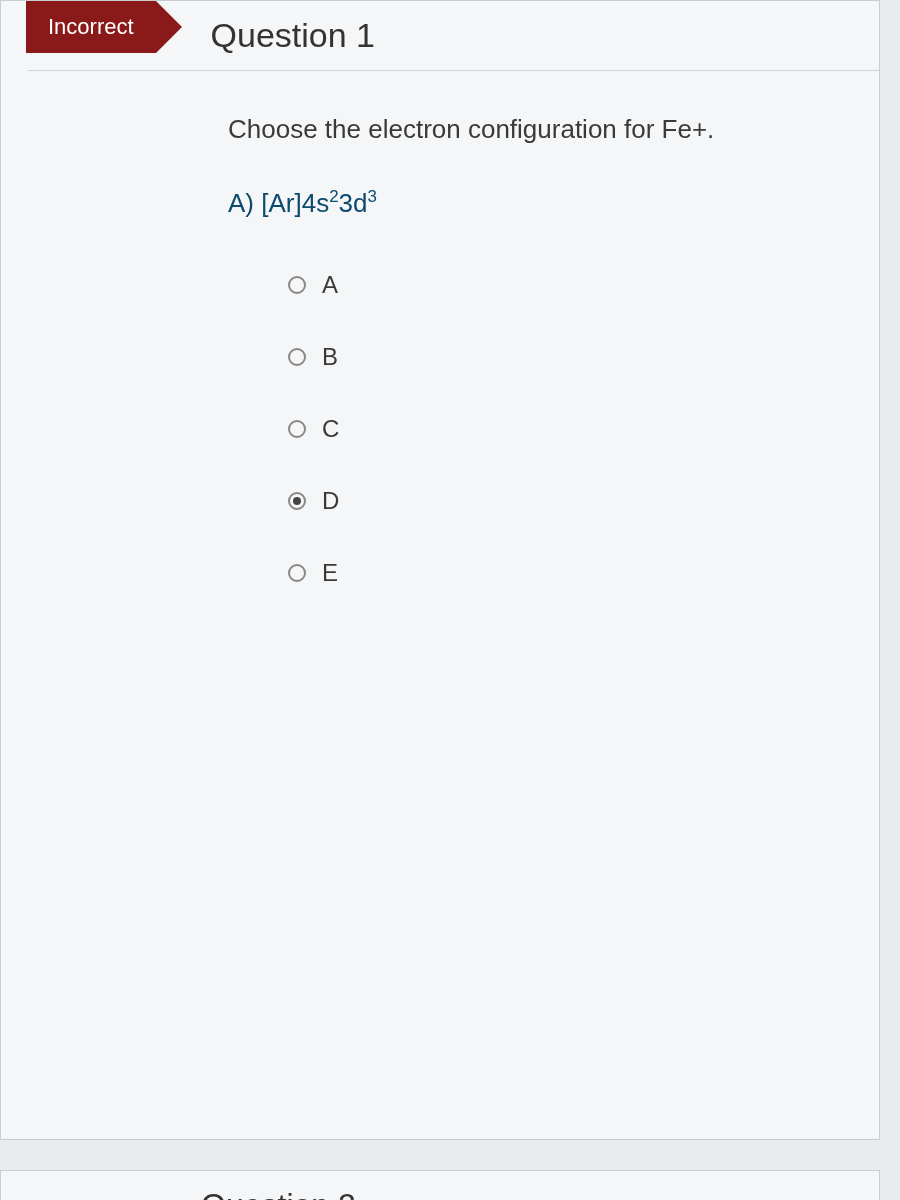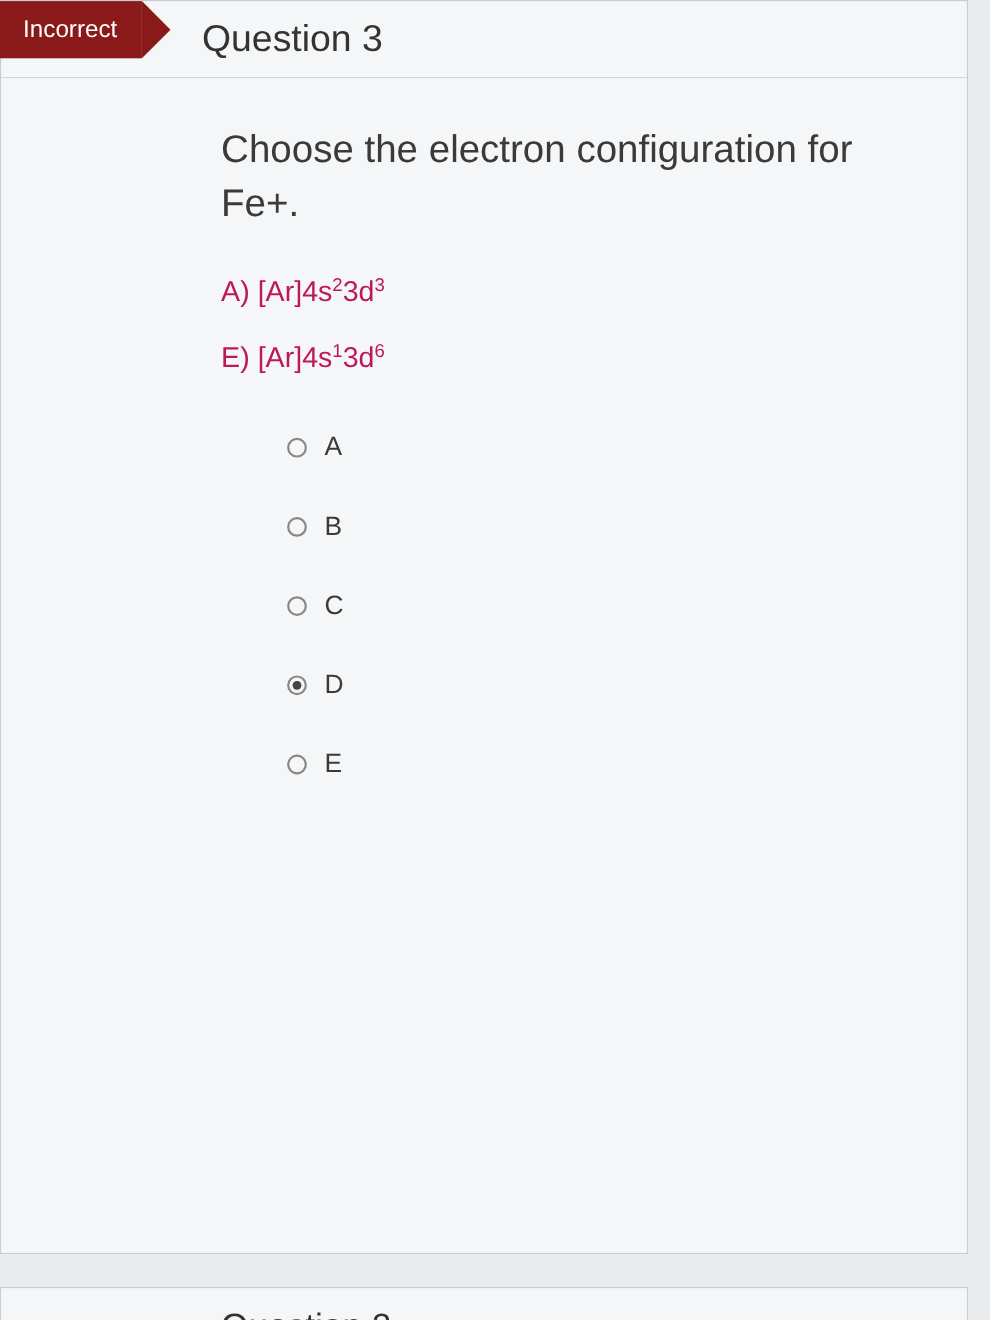--- a/index.html
+++ b/index.html
@@ -16,20 +16,21 @@
     width: 100%;
     height: 100%;
     padding: 0 20px 0 0;
   }
   .question-card {
     background: #f4f6f7;
     border: 1px solid #c9cdd0;
     margin-top: 0;
     min-height: 1140px;
     position: relative;
+    padding-left: 27px;
   }
   .q-header {
     display: flex;
     align-items: center;
     height: 70px;
     border-bottom: 1px solid #d0d4d7;
     position: relative;
   }
   .badge {
     background: #8a1a1a;
@@ -56,28 +57,28 @@
   .q-title {
     font-size: 34px;
     color: #333;
     margin-left: 55px;
     font-weight: 400;
   }
   .q-body {
     padding: 40px 40px 30px 200px;
   }
   .prompt {
-    font-size: 35px;
+    font-size: 26px;
     color: #3a3a3a;
     margin-bottom: 40px;
     line-height: 1.4;
   }
   .opt-line {
     font-size: 26px;
-    color: #be185d;
+    color: #0c4a6e;
     margin-bottom: 26px;
     line-height: 1.3;
   }
   sup { font-size: 0.65em; vertical-align: super; line-height: 0; }
   .answer-list {
     margin-top: 50px;
     padding-left: 60px;
   }
   .answer-row {
     display: flex;
@@ -119,28 +120,27 @@
 </style>
 </head>
 <body>
 
 <div class="page">
   <div class="question-card">
     <div class="q-header">
       <div class="badge">
         <span>Incorrect</span>
       </div>
-      <div class="q-title">Question 3</div>
+      <div class="q-title">Question 1</div>
     </div>
     <div class="q-body">
       <div class="prompt">Choose the electron configuration for Fe+.</div>
 
       <div id="option-lines">
           <div class="opt-line"><span>A) </span><span>[Ar]4s<sup>2</sup>3d<sup>3</sup></span></div>
-          <div class="opt-line"><span>E) </span><span>[Ar]4s<sup>1</sup>3d<sup>6</sup></span></div>
         </div>
 
       <div class="answer-list" id="answer-list">
           <div class="answer-row">
             <span class="radio"></span>
             <span>A</span>
           </div>
           <div class="answer-row">
             <span class="radio"></span>
             <span>B</span>

